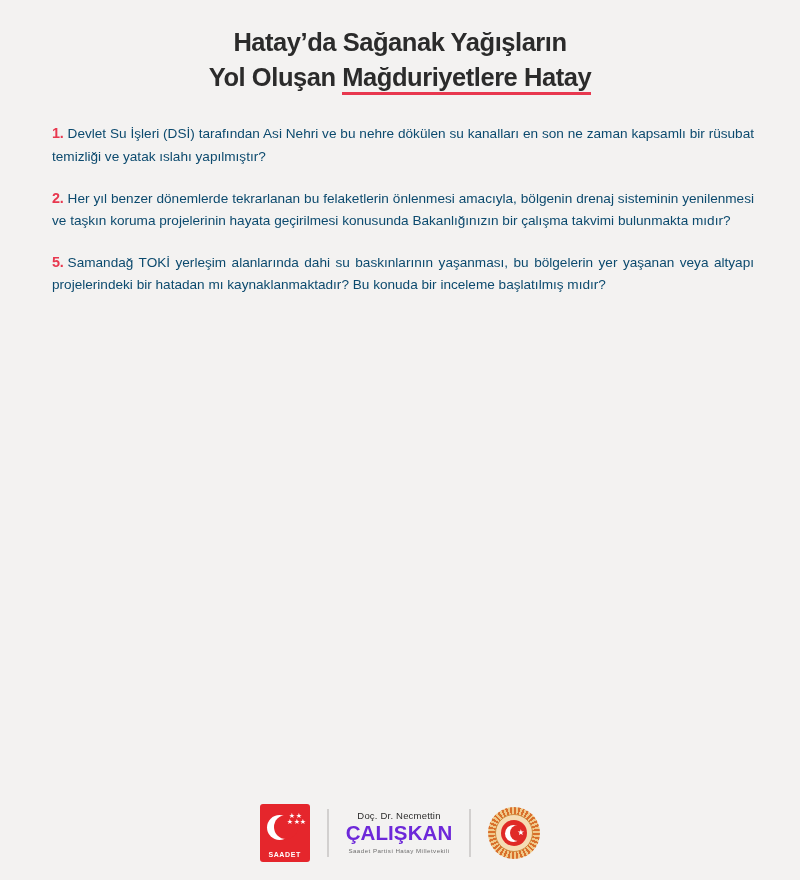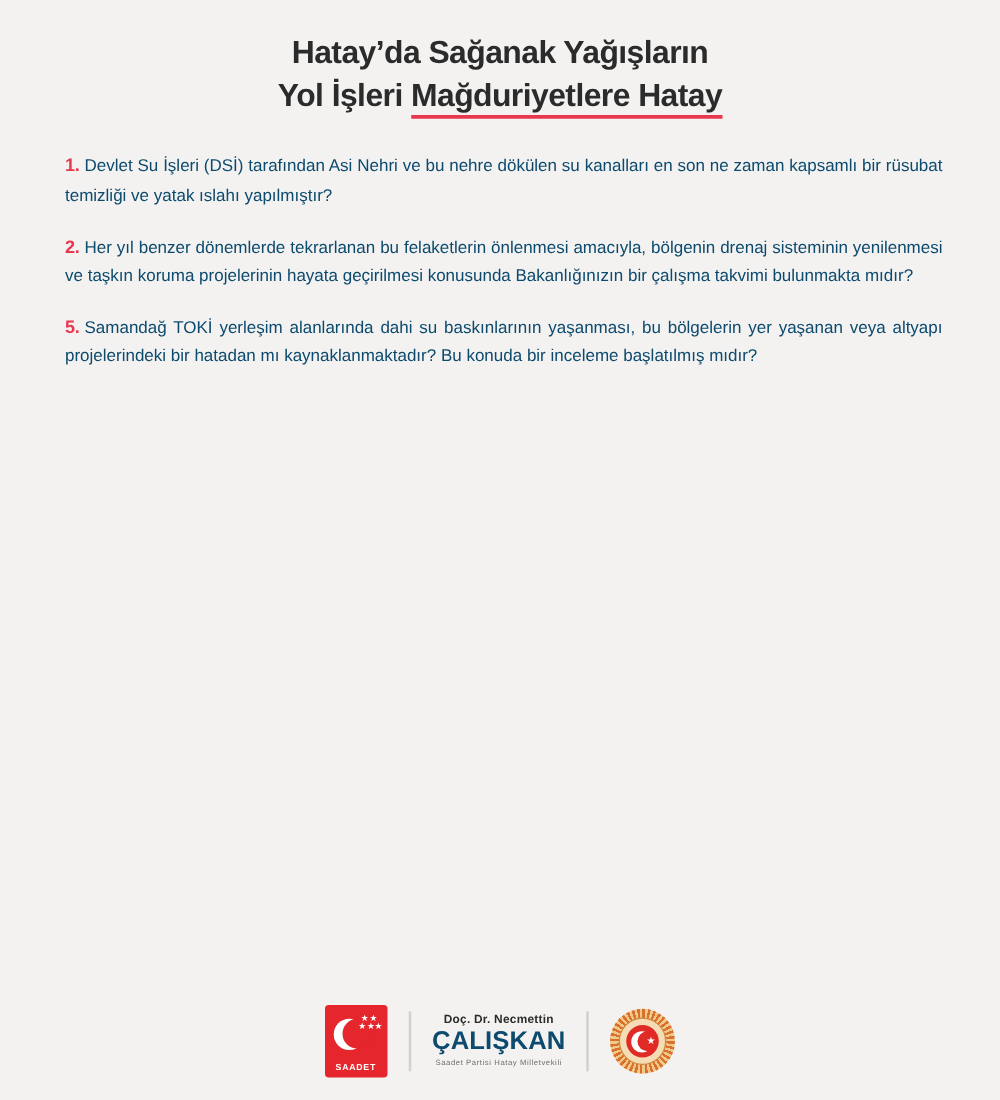--- a/index.html
+++ b/index.html
@@ -170,30 +170,30 @@
   }
 
   
   .name-block {
     text-align: center;
     flex: 0 0 auto;
   }
 
   .name-prefix {
     font-size: 9.5px;
-    font-weight: bold;
+    font-weight: normal;
     color: #2b2b2b;
     letter-spacing: 0.2px;
     line-height: 1.1;
   }
 
   .name-main {
     font-size: 20.5px;
     font-weight: bold;
-    color: #0c4a6e;
+    color: #6d28d9;
     letter-spacing: 0.1px;
     line-height: 1.12;
     margin-top: 1px;
   }
 
   .name-sub {
     font-size: 6.2px;
     color: #6e6e6e;
     letter-spacing: 0.45px;
     margin-top: 3px;
@@ -265,21 +265,21 @@
     line-height: 8px;
   }
 </style>
 </head>
 <body>
 
 <div class="card">
 
   <div class="header">
     <div class="title-line">Hatay’da Sağanak Yağışların</div>
-    <div class="title-line title-line-2"><span>Yol İşleri </span><span class="underlined">Mağduriyetlere Hatay</span></div>
+    <div class="title-line title-line-2"><span>Yol Oluşan </span><span class="underlined">Mağduriyetlere Hatay</span></div>
   </div>
 
   <div class="questions">
 
     <p class="q">
       <span class="q-num">1.</span><span class="q-text">Devlet Su İşleri (DSİ) tarafından Asi Nehri ve bu nehre dökülen su kanalları en son ne zaman kapsamlı bir rüsubat temizliği ve yatak ıslahı yapılmıştır?</span>
     </p>
 
     <p class="q">
       <span class="q-num">2.</span><span class="q-text">Her yıl benzer dönemlerde tekrarlanan bu felaketlerin önlenmesi amacıyla, bölgenin drenaj sisteminin yenilenmesi ve taşkın koruma projelerinin hayata geçirilmesi konusunda Bakanlığınızın bir çalışma takvimi bulunmakta mıdır?</span>

